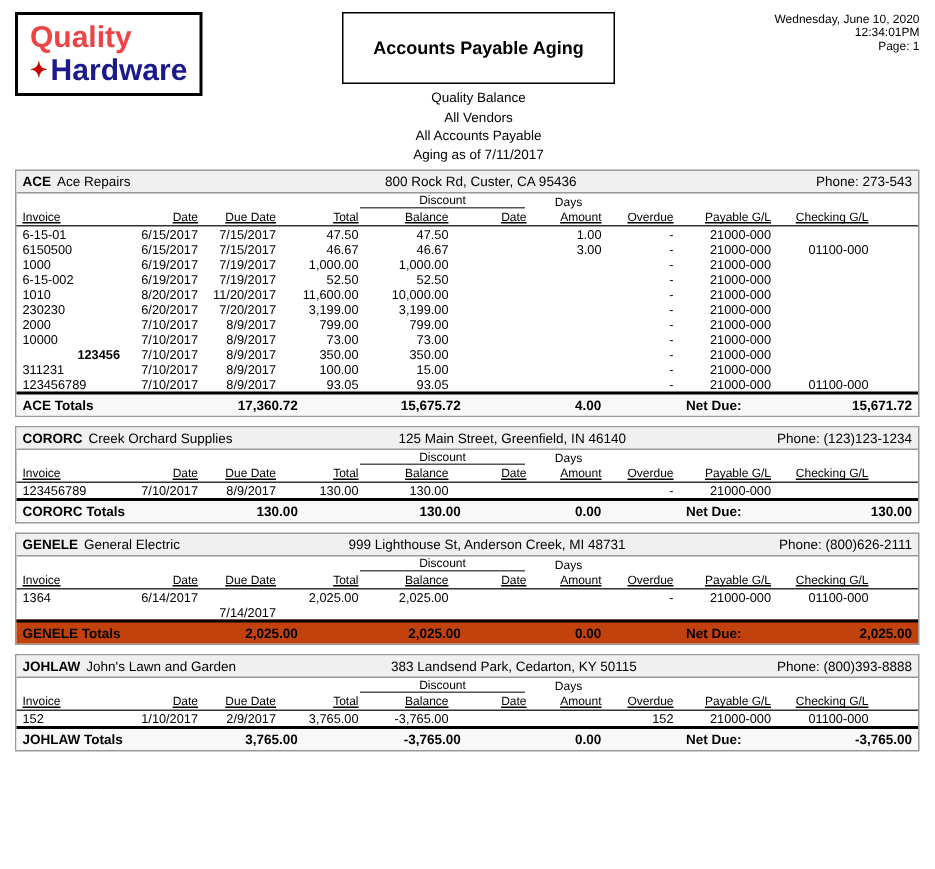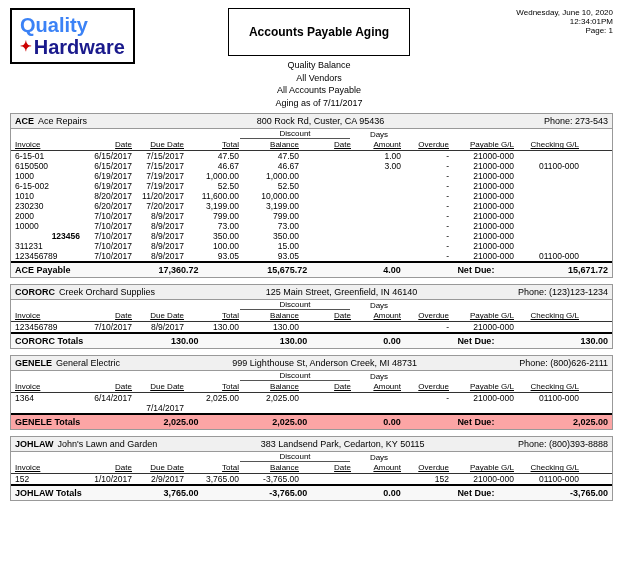--- a/index.html
+++ b/index.html
@@ -68,21 +68,21 @@
     }
   </style>
 </head>
 <body>
 
 <div class="page">
 
   <div class="header-row">
     <div class="logo">
       <div class="logo-border">
-        <div style="font-size:20px;font-weight:bold;color:#3b82f6;line-height:1.1;">Quality</div>
+        <div style="font-size:20px;font-weight:bold;color:#ef4444;line-height:1.1;">Quality</div>
         <div style="font-size:20px;font-weight:bold;color:#1a1a8c;line-height:1.1;display:flex;align-items:center;">
           <span style="color:#cc0000;margin-right:2px;font-size:14px;">✦</span>
           <span>Hardware</span>
         </div>
       </div>
     </div>
 
     <div class="report-title-block">
       <div class="report-title-box">Accounts Payable Aging</div>
       <div class="report-subtitle">
@@ -251,21 +251,21 @@
       <span style="text-align:right;">8/9/2017</span>
       <span style="text-align:right;">93.05</span>
       <span style="text-align:right;">93.05</span>
       <span style="text-align:right;"></span>
       <span style="text-align:right;"></span>
       <span style="text-align:right;">-</span>
       <span style="text-align:right;">21000-000</span>
       <span style="text-align:right;">01100-000</span>
     </div>
         <div style="display: flex; justify-content: space-between; align-items: center; padding: 2px 4px; border-top: 2px solid rgb(0, 0, 0); font-size: 9px; font-weight: bold; background: rgb(248, 248, 248);">
-    <span style="font-weight:bold;min-width:80px;">ACE Payable</span>
+    <span style="font-weight:bold;min-width:80px;">ACE Totals</span>
     <span style="min-width:55px;text-align:right;">17,360.72</span>
     <span style="min-width:60px;text-align:right;">15,675.72</span>
     <span style="min-width:45px;text-align:right;">4.00</span>
     <span style="margin-left:8px;">Net Due:</span>
     <span style="min-width:65px;text-align:right;">15,671.72</span>
   </div>
       </div>
       <div class="vendor-section">
         <div class="vendor-header">
     <span style="font-weight:bold;margin-right:4px;">CORORC</span>
@@ -340,21 +340,21 @@
       <span style="text-align:right;">6/14/2017</span>
       <span style="text-align:right;margin-top:10px;">7/14/2017</span>
       <span style="text-align:right;">2,025.00</span>
       <span style="text-align:right;">2,025.00</span>
       <span style="text-align:right;"></span>
       <span style="text-align:right;"></span>
       <span style="text-align:right;">-</span>
       <span style="text-align:right;">21000-000</span>
       <span style="text-align:right;">01100-000</span>
     </div>
-        <div style="display: flex; justify-content: space-between; align-items: center; padding: 2px 4px; border-top: 2px solid rgb(0, 0, 0); font-size: 9px; font-weight: bold; background: #fca5a5;">
+        <div style="display: flex; justify-content: space-between; align-items: center; padding: 2px 4px; border-top: 2px solid rgb(0, 0, 0); font-size: 9px; font-weight: bold; background: #c2410c;">
     <span style="font-weight:bold;min-width:80px;">GENELE Totals</span>
     <span style="min-width:55px;text-align:right;">2,025.00</span>
     <span style="min-width:60px;text-align:right;">2,025.00</span>
     <span style="min-width:45px;text-align:right;">0.00</span>
     <span style="margin-left:8px;">Net Due:</span>
     <span style="min-width:65px;text-align:right;">2,025.00</span>
   </div>
       </div>
       <div class="vendor-section">
         <div class="vendor-header">

